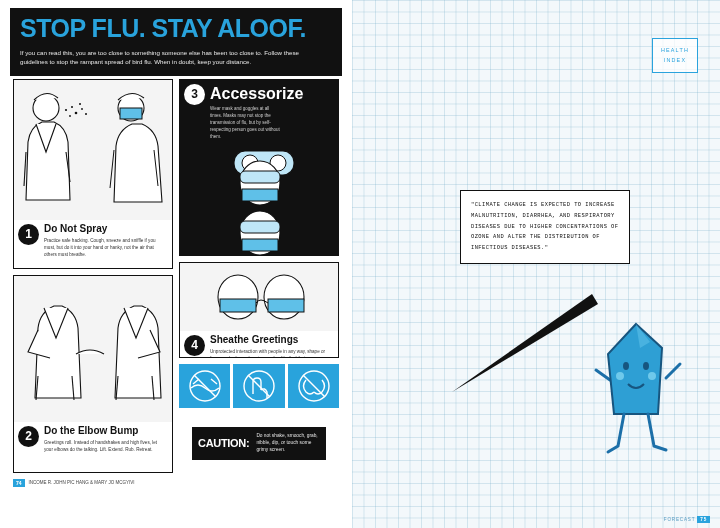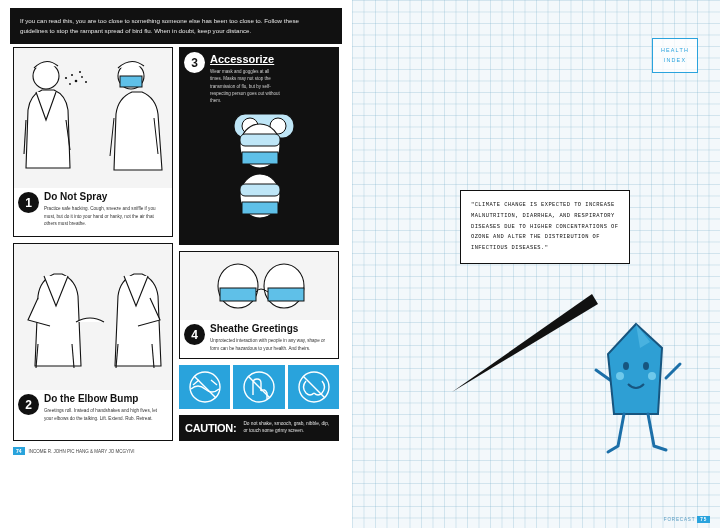--- a/index.html
+++ b/index.html
@@ -91,29 +91,29 @@
     font-size:4.6px;line-height:1.6;color:#333;margin:0;
   }
 
   
   .black-cell{
     background:#111;color:#fff;border:1px solid #111;
     box-sizing:border-box;margin:3px;position:relative;overflow:hidden;
   }
   .black-cell .stepnum{background:#fff;color:#111;}
   .black-head{padding:6px 6px 4px 30px;}
-  .black-head .cap-title{color:#fff;font-size:11px;text-decoration:underline;}
+  .black-head .cap-title{color:#fff;font-size:16px;}
   .black-head .cap-body{color:#cfcfcf;font-size:4.5px;width:72px;}
   .goggles-area{position:relative;height:170px;}
 
   
   .caution{
     display:flex;align-items:center;
     background:#111;color:#fff;
-    margin:3px;padding:6px 6px;
+    margin:16px;padding:6px 6px;
     box-sizing:border-box;
   }
   .caution-word{font-size:11px;font-weight:bold;letter-spacing:-0.3px;margin-right:7px;}
   .caution-text{font-size:4.8px;line-height:1.45;color:#e3e3e3;}
 
   .icon-row{
     display:flex;gap:3px;margin:3px;
   }
   .icon-box{
     flex:1;height:44px;background:#29a3dc;position:relative;overflow:hidden;
@@ -188,20 +188,21 @@
 </style>
 </head>
 <body>
 
 <div class="spread">
 
   <div class="page-left">
     <div class="poster">
 
       <div class="poster-header">
+        <div class="poster-title">STOP FLU. STAY ALOOF.</div>
         <div class="poster-sub">If you can read this, you are too close to something someone else has been too close to. Follow these guidelines to stop the rampant spread of bird flu. When in doubt, keep your distance.</div>
       </div>
 
       <div class="grid">
 
         <div class="col-left">
 
           <div class="cell" style="height:190px;">
             <div class="art" style="height:140px;">
               <svg width="160" height="140" viewBox="0 0 160 140">

